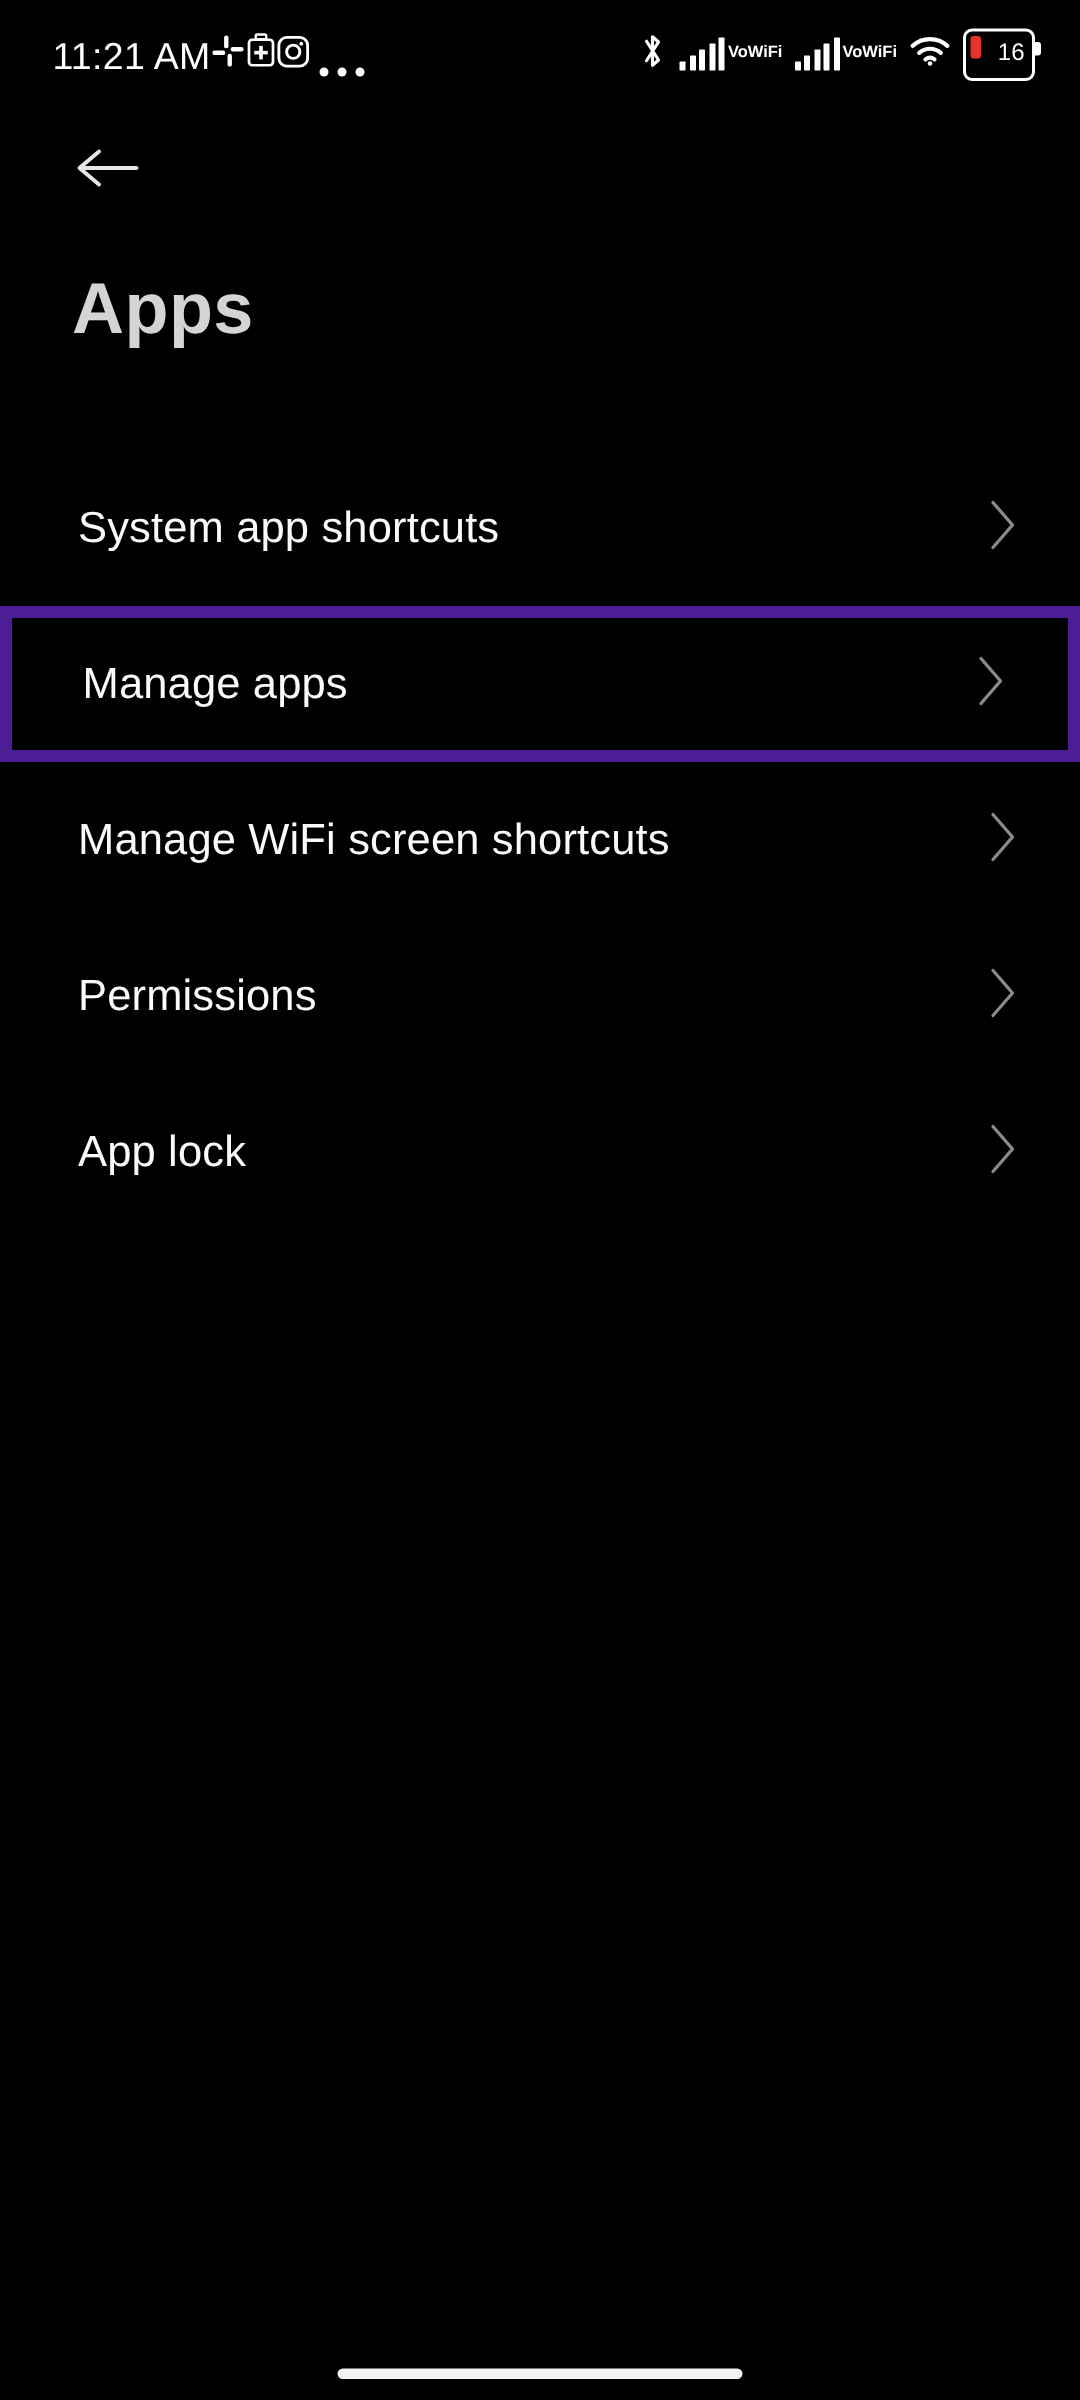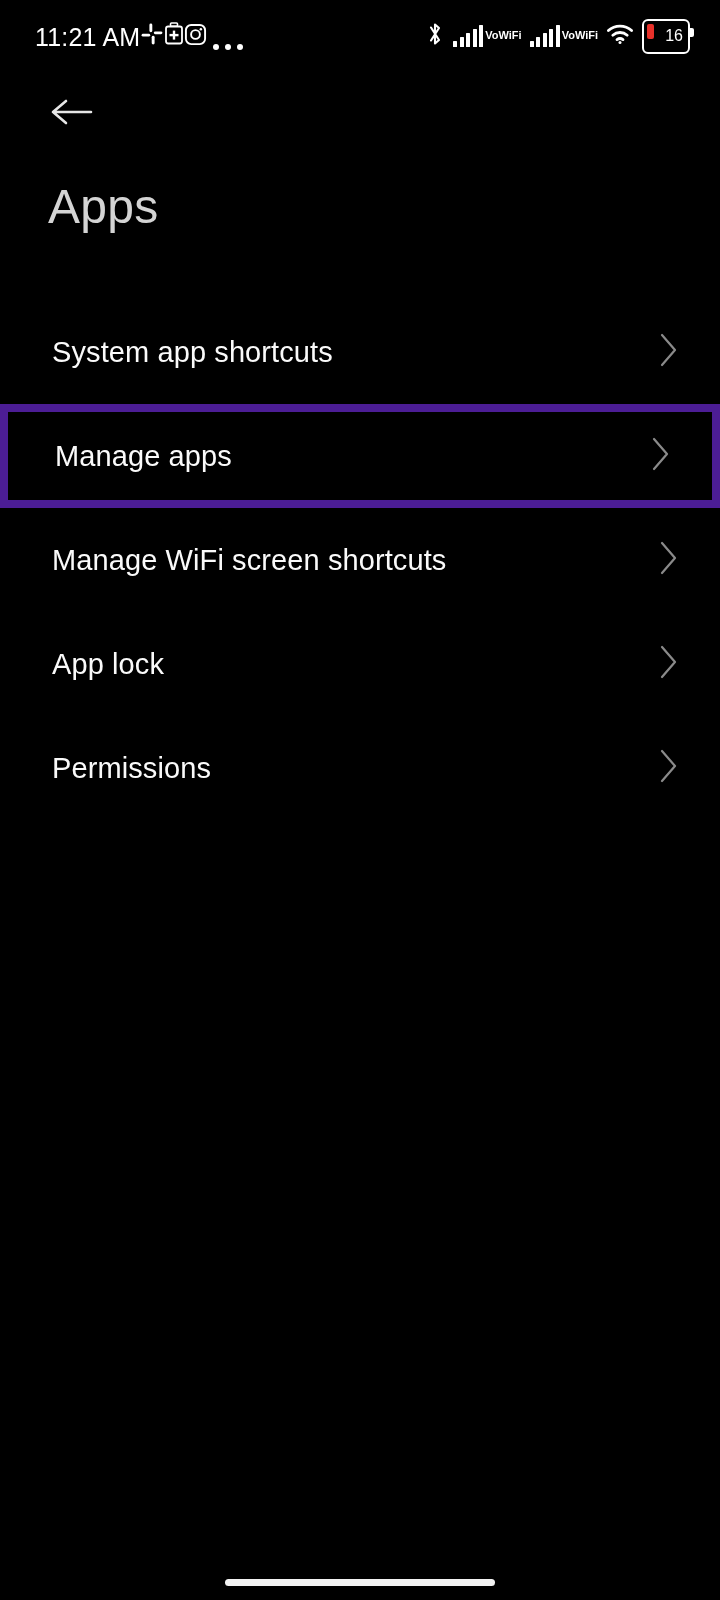--- a/index.html
+++ b/index.html
@@ -93,21 +93,21 @@
     position:absolute; left:44px; top:90px;
     width:56px; height:48px;
     display:flex; align-items:center; justify-content:center;
   }
 
   
   #page-title {
     position:absolute; left:48px; top:178px;
     color:#d4d4d4;
     font-size:48px;
-    font-weight:400;
+    font-weight:700;
     letter-spacing:0.3px;
     line-height:1.2;
   }
 
   
   #settings-list {
     position:absolute; left:0; top:300px;
     width:720px;
   }
   .list-row {
@@ -274,34 +274,34 @@
       <span class="chev">
         <svg width="22" height="38" viewBox="0 0 22 38">
           <path d="M4 4 L17 19 L4 34" fill="none" stroke="#8a8a8a" stroke-width="2.2" stroke-linecap="round" stroke-linejoin="round"></path>
         </svg>
       </span>
     </div>
 
 
 
     <div class="list-row">
+      <span class="row-label">Permissions</span>
+      <span class="chev">
+        <svg width="22" height="38" viewBox="0 0 22 38">
+          <path d="M4 4 L17 19 L4 34" fill="none" stroke="#8a8a8a" stroke-width="2.2" stroke-linecap="round" stroke-linejoin="round"></path>
+        </svg>
+      </span>
+    </div>
+
+    <div class="list-row">
       <span class="row-label">App lock</span>
       <span class="chev">
         <svg width="22" height="38" viewBox="0 0 22 38">
           <path d="M4 4 L17 19 L4 34" fill="none" stroke="#8a8a8a" stroke-width="2.2" stroke-linecap="round" stroke-linejoin="round"></path>
         </svg>
       </span>
     </div>
 
-    <div class="list-row">
-      <span class="row-label">Permissions</span>
-      <span class="chev">
-        <svg width="22" height="38" viewBox="0 0 22 38">
-          <path d="M4 4 L17 19 L4 34" fill="none" stroke="#8a8a8a" stroke-width="2.2" stroke-linecap="round" stroke-linejoin="round"></path>
-        </svg>
-      </span>
-    </div>
-
   </div>
 
   <div id="gesture-bar"></div>
 
 </div>
 
 </body></html>

